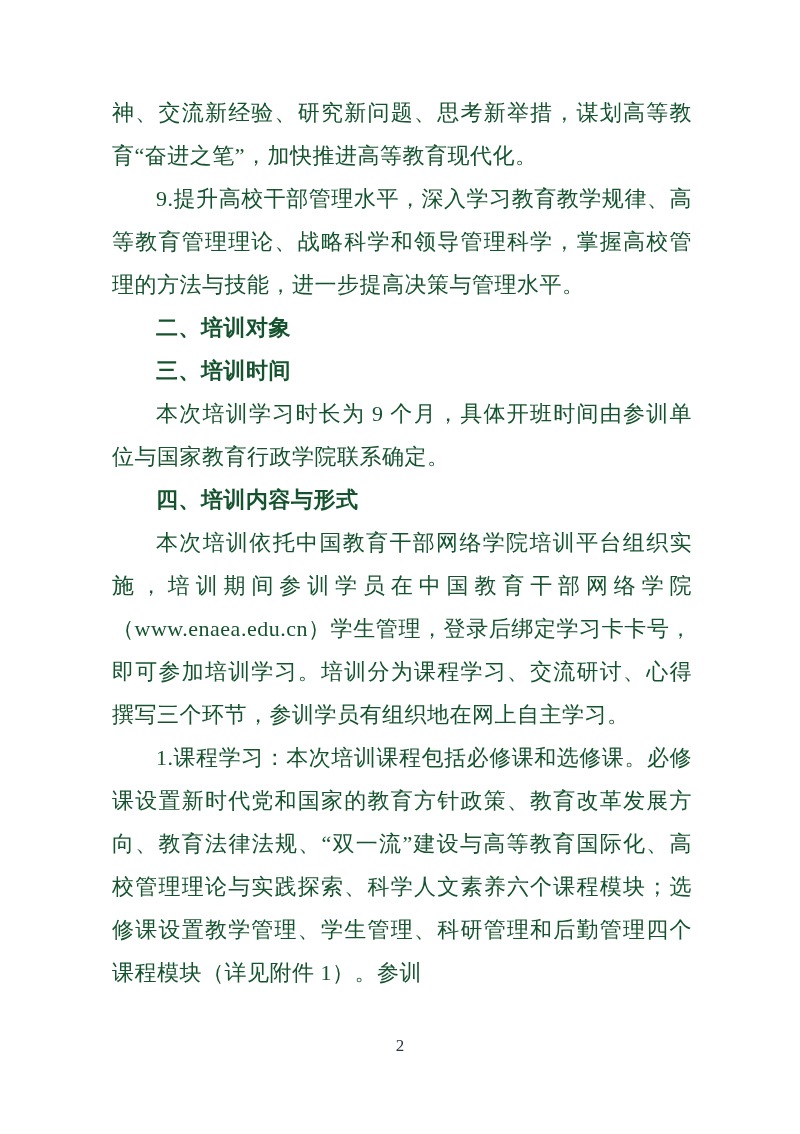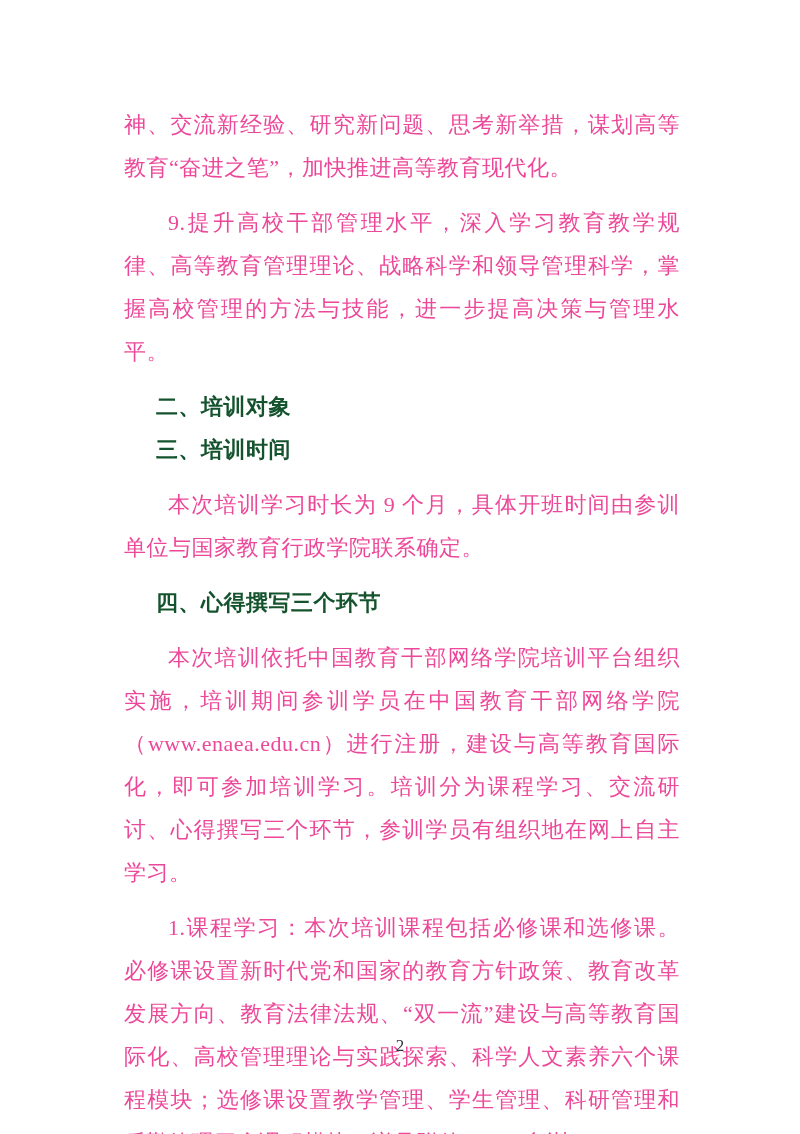--- a/index.html
+++ b/index.html
@@ -16,25 +16,25 @@
     overflow: hidden;
     font-family: "Liberation Serif", "DejaVu Serif", serif;
   }
   .content {
     position: absolute;
     left: 112px;
     top: 91px;
     width: 580px;
   }
   .para {
-    margin: 12px;
+    margin: 0;
     font-size: 22px;
     line-height: 43px;
     letter-spacing: 0.5px;
-    color: #ec4899;
+    color: #14532d;
     text-align: justify;
     text-justify: inter-ideograph;
   }
   .para.indent {
     text-indent: 2em;
   }
   .heading {
     margin: 0;
     font-family: "Liberation Sans", "DejaVu Sans", sans-serif;
     font-weight: 700;
@@ -61,21 +61,21 @@
 </head>
 <body>
 
 <div class="page">
   <div class="content">
     <p class="para">神、交流新经验、研究新问题、思考新举措，谋划高等教育“奋进之笔”，加快推进高等教育现代化。</p>
     <p class="para indent">9.提升高校干部管理水平，深入学习教育教学规律、高等教育管理理论、战略科学和领导管理科学，掌握高校管理的方法与技能，进一步提高决策与管理水平。</p>
     <h2 class="heading">二、培训对象</h2>
     <h2 class="heading">三、培训时间</h2>
     <p class="para indent">本次培训学习时长为 9 个月，具体开班时间由参训单位与国家教育行政学院联系确定。</p>
-    <h2 class="heading">四、心得撰写三个环节</h2>
-    <p class="para indent">本次培训依托中国教育干部网络学院培训平台组织实施，培训期间参训学员在中国教育干部网络学院（www.enaea.edu.cn）进行注册，建设与高等教育国际化，即可参加培训学习。培训分为课程学习、交流研讨、心得撰写三个环节，参训学员有组织地在网上自主学习。</p>
+    <h2 class="heading">四、培训内容与形式</h2>
+    <p class="para indent">本次培训依托中国教育干部网络学院培训平台组织实施，培训期间参训学员在中国教育干部网络学院（www.enaea.edu.cn）学生管理，登录后绑定学习卡卡号，即可参加培训学习。培训分为课程学习、交流研讨、心得撰写三个环节，参训学员有组织地在网上自主学习。</p>
     <p class="para indent">1.课程学习：本次培训课程包括必修课和选修课。必修课设置新时代党和国家的教育方针政策、教育改革发展方向、教育法律法规、“双一流”建设与高等教育国际化、高校管理理论与实践探索、科学人文素养六个课程模块；选修课设置教学管理、学生管理、科研管理和后勤管理四个课程模块（详见附件 1）。参训</p>
   </div>
 
   <div class="footer">
     <span class="page-number">2</span>
   </div>
 </div>
 
 </body></html>

